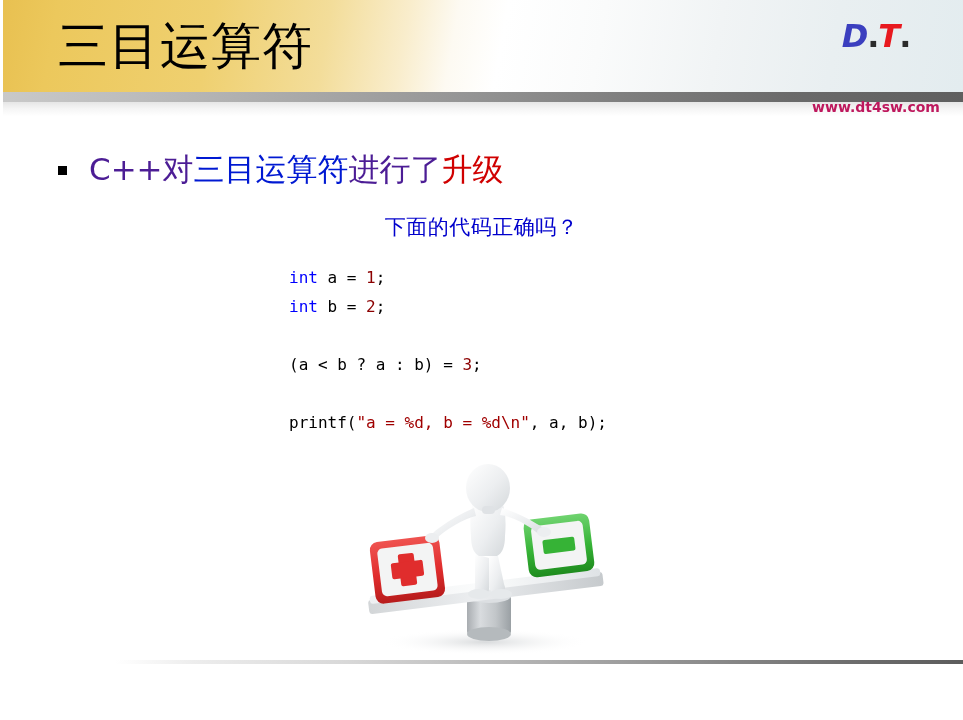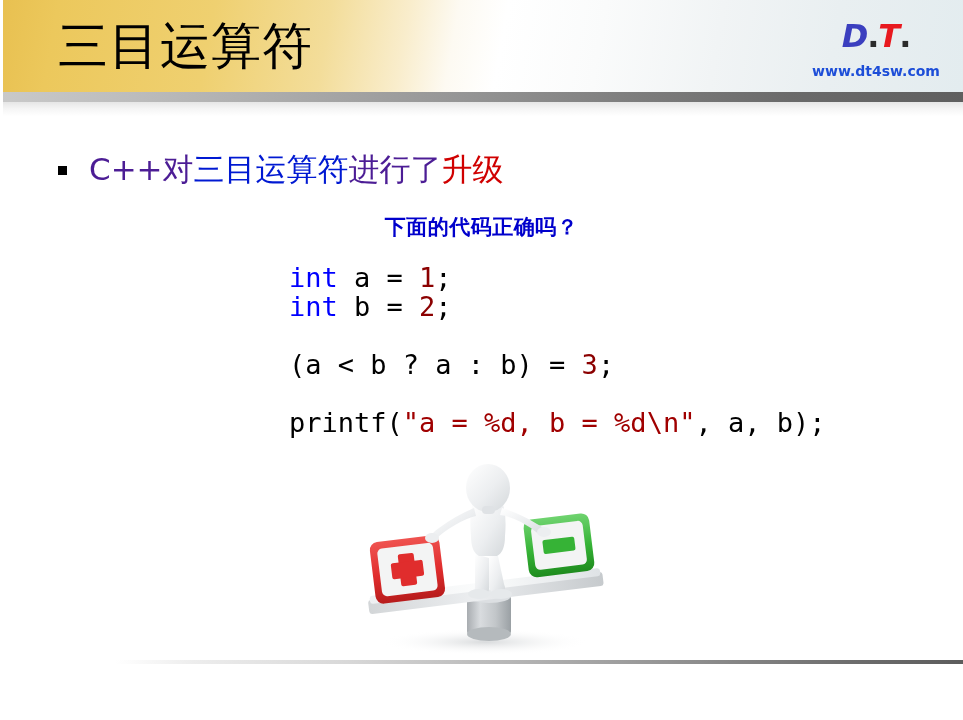--- a/index.html
+++ b/index.html
@@ -102,24 +102,25 @@
     white-space: nowrap;
     letter-spacing: -1px;
   }
   .logo-d { color: #3b3fbf; }
   .logo-t { color: #e8191f; }
   .logo-dot { color: #2b2b2b; font-style: normal; }
   #header-logo-url {
     font-family: "DejaVu Sans", "Liberation Sans", sans-serif;
     font-size: 14px;
     font-weight: bold;
-    color: #1d4ed8;
+    color: #be185d;
     line-height: 18px;
     letter-spacing: 0px;
     white-space: nowrap;
+    margin-top: 36px;
   }
 
   
   #bullet-line {
     position: absolute;
     left: 58px;
     top: 149px;
     font-size: 31px;
     line-height: 40px;
     color: #000000;
@@ -136,33 +137,33 @@
   .tx-black { color: #4c1d95; }
   .tx-blue  { color: #0019d2; }
   .tx-red   { color: #d00000; }
 
   #question-line {
     position: absolute;
     left: 0; top: 213px;
     width: 963px;
     text-align: center;
     font-size: 21px;
-    font-weight: bold;
+    font-weight: normal;
     color: #0000cc;
     font-family: "DejaVu Sans", "Liberation Sans", sans-serif;
     letter-spacing: 0.5px;
   }
 
   
   #code-block {
     position: absolute;
     left: 289px;
     top: 263px;
     font-family: "DejaVu Sans Mono", "Liberation Mono", monospace;
-    font-size: 27px;
+    font-size: 16px;
     line-height: 29px;
     color: #000000;
     white-space: pre;
     letter-spacing: 0px;
   }
   #code-block .line { height: 29px; }
   #code-block .blank { height: 29px; }
   .c-kw  { color: #0000ff; }
   .c-num { color: #8b0000; }
   .c-str { color: #a00000; }

